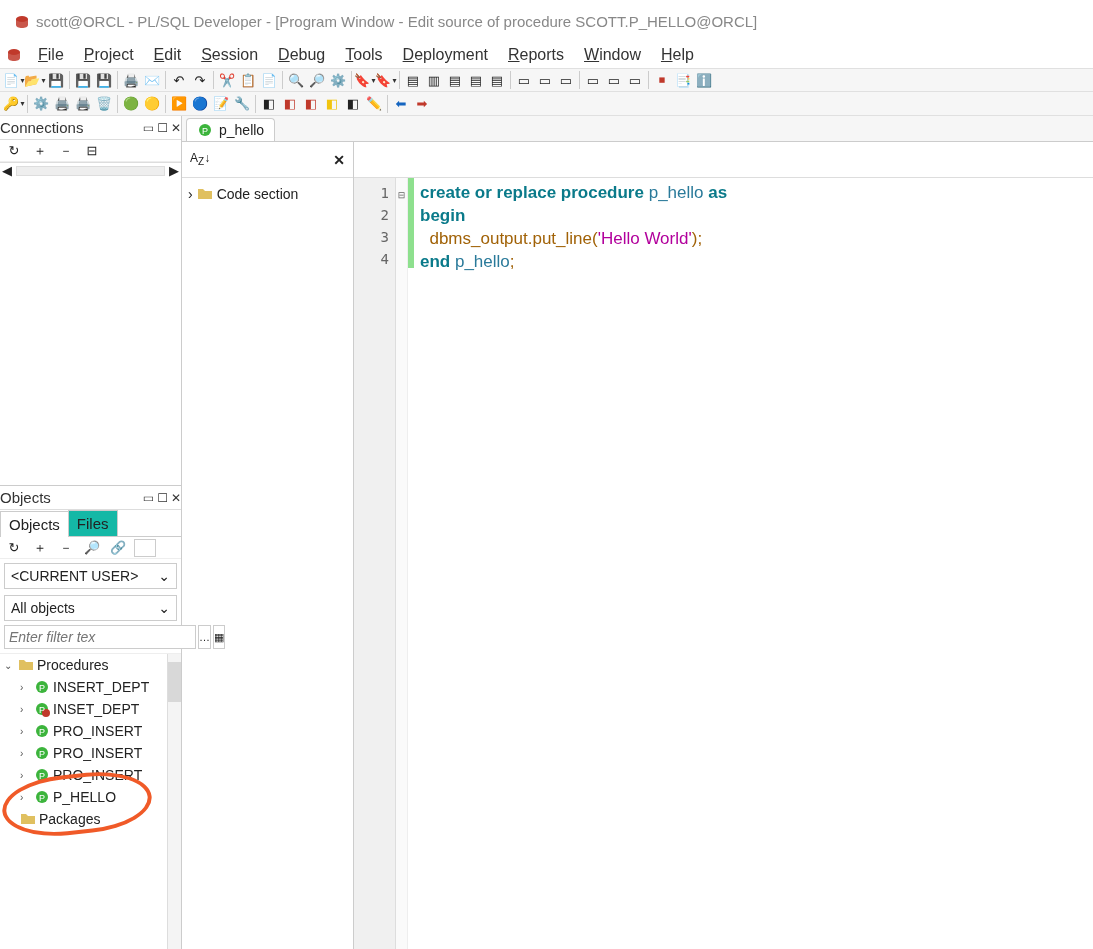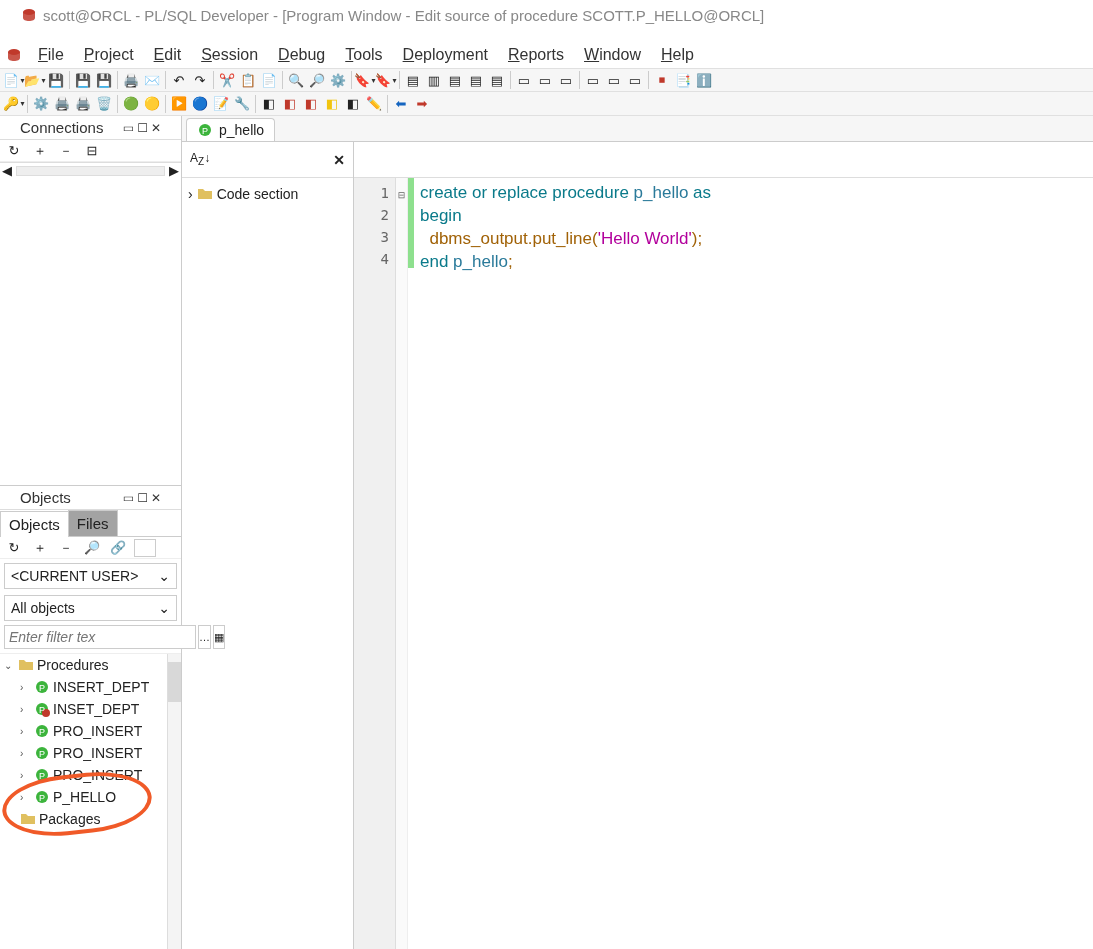--- a/index.html
+++ b/index.html
@@ -1,19 +1,19 @@
 <!DOCTYPE html>
 <html><head>
 <meta charset="utf-8">
 <style>
   * { box-sizing: border-box; margin: 0; padding: 0; font-family: "Segoe UI", Tahoma, sans-serif; }
   body { background: #fff; width: 1093px; height: 949px; overflow: hidden; font-size: 13px; color: #222; user-select: none; }
 
   
-  .titlebar { height: 30px; display: flex; align-items: center; padding: 0 21px; background: #fff; color: #888; font-size: 15px; }
+  .titlebar { height: 30px; display: flex; align-items: flex-end; padding: 0 14px; background: #fff; color: #888; font-size: 15px; }
   .titlebar svg { margin-right: 6px; }
 
   
   .menubar { height: 26px; display: flex; align-items: center; padding-left: 6px; background: #fff; font-size: 16px; color: #333; margin-top: 12px; }
   .menubar .mi { padding: 2px 10px; cursor: default; }
   .menubar .mi u { text-decoration: underline; }
   .menubar .app-icon { margin-right: 6px; }
 
   
   .toolbar { height: 24px; display: flex; align-items: center; border-top: 1px solid #e0e0e0; border-bottom: 1px solid #e0e0e0; background: #f6f6f6; padding: 0 4px; gap: 1px; }
@@ -21,37 +21,37 @@
   .tbtn { width: 20px; height: 20px; display: inline-flex; align-items: center; justify-content: center; font-size: 13px; cursor: pointer; }
   .tbtn.dd::after { content: "▾"; font-size: 8px; margin-left: 1px; color: #333; }
   .sep { width: 1px; height: 18px; background: #ccc; margin: 0 2px; }
 
   
   .main { display: flex; height: calc(949px - 30px - 26px - 24px - 24px); }
   .leftcol { width: 182px; border-right: 1px solid #ccc; display: flex; flex-direction: column; }
   .rightcol { flex: 1; display: flex; flex-direction: column; }
 
   
-  .panel-header { height: 24px; display: flex; align-items: center; justify-content: space-between; padding: 0 20px; border-bottom: 1px solid #ddd; font-size: 15px; color: #333; }
+  .panel-header { height: 24px; display: flex; align-items: center; justify-content: space-between; padding: 0 0; border-bottom: 1px solid #ddd; font-size: 15px; color: #333; }
   .panel-header .wctrl { display: flex; gap: 3px; font-size: 12px; }
   .panel-header .wctrl span { cursor: pointer; }
 
   
   .conn-panel { flex: 0 0 370px; display: flex; flex-direction: column; border-bottom: 1px solid #ccc; }
   .conn-tb { height: 22px; display: flex; align-items: center; gap: 6px; padding: 2px 4px; border-bottom: 1px solid #eee; }
   .conn-tree { flex: 1; overflow: hidden; padding: 2px 2px; font-size: 14px; color: #333; }
   .conn-tree .row { display: flex; align-items: center; height: 20px; gap: 4px; }
   .conn-tree .row svg { flex: none; }
   .conn-scroll { height: 16px; display: flex; align-items: center; justify-content: space-between; padding: 0 2px; border-top: 1px solid #ddd; }
   .conn-scroll .track { flex: 1; margin: 0 4px; height: 10px; background: #eee; border: 1px solid #ddd; }
 
   
   .obj-panel { flex: 1; display: flex; flex-direction: column; }
   .obj-tabs { display: flex; border-bottom: 1px solid #ccc; }
-  .obj-tabs .tab { padding: 4px 8px; font-size: 15px; border: 1px solid #ccc; border-bottom: none; margin-right: -1px; background: #a3a3a3; position: relative; }
+  .obj-tabs .tab { padding: 4px 8px; font-size: 15px; border: 1px solid #ccc; border-bottom: none; margin-right: -1px; background: #14b8a6; position: relative; }
   .obj-tabs .tab.active { background: #fff; top: 1px; }
   .obj-tb { height: 22px; display: flex; align-items: center; gap: 6px; padding: 0 4px; border-bottom: 1px solid #eee; }
   .obj-dd { height: 26px; border: 1px solid #ccc; margin: 4px 4px 2px 4px; display: flex; align-items: center; justify-content: space-between; padding: 0 6px; font-size: 14px; }
   .obj-filter { display: flex; gap: 2px; margin: 2px 4px; }
   .obj-filter input { flex: 1; border: 1px solid #ccc; padding: 2px 4px; font-size: 14px; font-style: italic; color: #1d4ed8; }
   .obj-filter .btn { width: 22px; height: 24px; border: 1px solid #ccc; display: flex; align-items: center; justify-content: center; font-size: 11px; }
   .obj-tree { flex: 1; overflow: hidden; font-size: 14px; position: relative; border-top: 1px solid #eee; margin-top: 2px; }
   .obj-tree .row { display: flex; align-items: center; height: 22px; gap: 3px; padding-left: 4px; }
   .obj-tree .row.indent { padding-left: 20px; }
   .obj-tree .exp { width: 11px; font-size: 10px; color: #555; }
@@ -69,21 +69,21 @@
   .outline-tree { flex: 1; padding: 6px; font-size: 14px; }
   .outline-tree .row { display: flex; align-items: center; gap: 4px; height: 20px; }
 
   .editor { flex: 1; display: flex; flex-direction: column; }
   .ed-blank { height: 36px; border-bottom: 1px solid #ddd; }
   .ed-body { flex: 1; display: flex; position: relative; }
   .gutter { width: 42px; background: #f0f0f0; border-right: 1px solid #ddd; font-family: Consolas, monospace; font-size: 14px; color: #666; text-align: right; padding: 4px 6px 0 0; line-height: 22px; }
   .foldcol { width: 12px; background: #fafafa; border-right: 1px solid #eee; padding-top: 6px; line-height: 22px; text-align: center; font-size: 9px; color: #666; }
   .markcol { width: 6px; background: #8ee08e; }
   .code { flex: 1; font-family: Consolas, "Courier New", monospace; font-size: 17px; line-height: 22px; padding: 4px 6px; white-space: pre; background: #fff; }
-  .kw { color: #0a7a8a; }
+  .kw { color: #0a7a8a; font-weight: bold; }
   .ident { color: #2a7a9a; }
   .plain { color: #a16207; }
   .str { color: #b2009c; }
 
   
   svg.ico { width: 16px; height: 16px; }
 </style>
 </head>
 <body>
 

